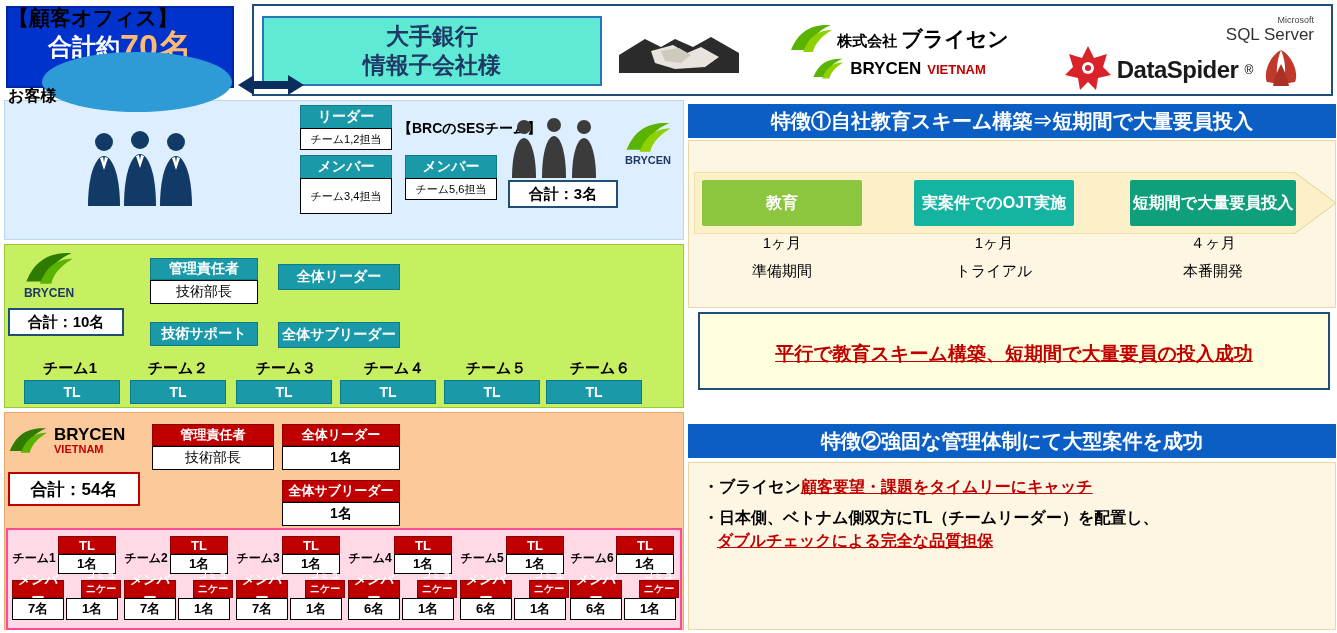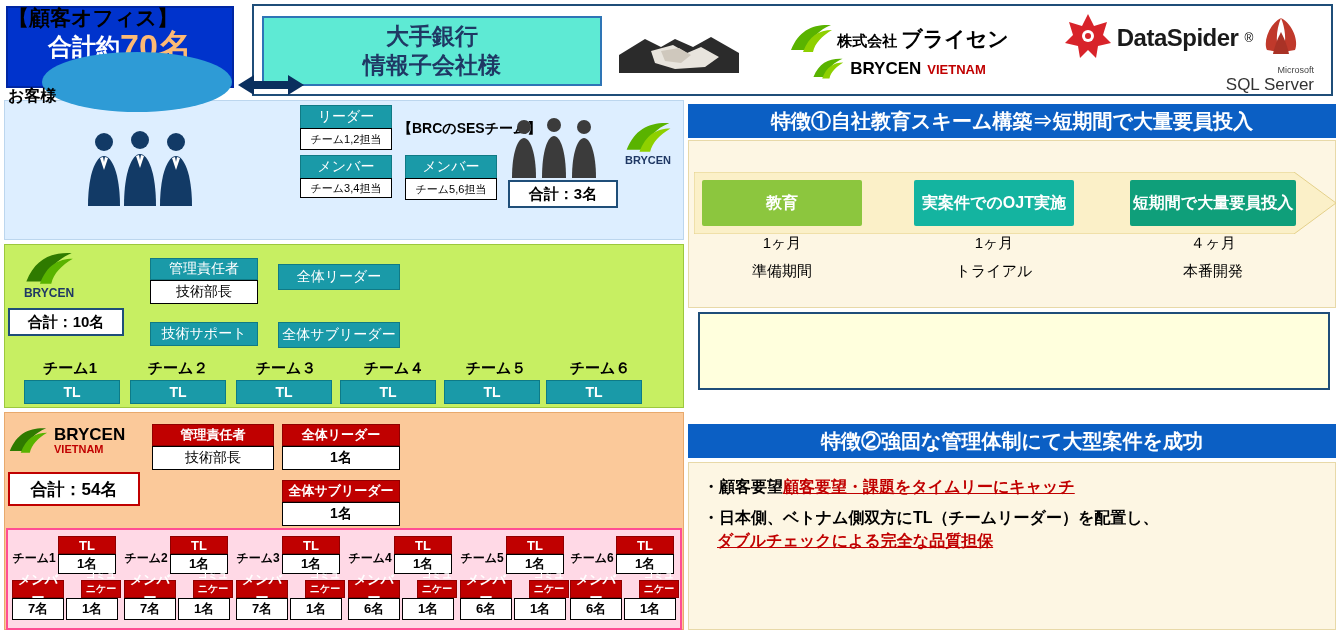--- a/index.html
+++ b/index.html
@@ -56,27 +56,27 @@
   #office-title { left:8px; top:4px; font-size:21px; font-weight:bold; }
   #office-ellipse {
     left:42px; top:52px; width:190px; height:60px;
     background:#2e9bd6; border-radius:50%;
   }
   #okyakusama { left:8px; top:86px; font-size:16px; font-weight:bold; }
   #arrow-lr { left:238px; top:74px; width:66px; height:22px; }
 
   .lbl-box { border:1px solid #000; background:#fff; font-size:12px; }
   .teal-head {
-    background:#1a9aa8; color:#fff; font-weight:normal; font-size:14px;
+    background:#1a9aa8; color:#fff; font-weight:bold; font-size:14px;
     border:1px solid #107a85;
   }
   #leader-head { left:300px; top:105px; width:92px; height:24px; }
   #leader-sub  { left:300px; top:128px; width:92px; height:22px; font-size:11px; }
   #member1-head{ left:300px; top:155px; width:92px; height:24px; }
-  #member1-sub { left:300px; top:178px; width:92px; height:20px; font-size:11px; }
+  #member1-sub { left:300px; top:178px; width:92px; height:36px; font-size:11px; }
   #member2-head{ left:405px; top:155px; width:92px; height:24px; }
   #member2-sub { left:405px; top:178px; width:92px; height:22px; font-size:11px; }
   #ses-team { left:398px; top:120px; font-size:14px; font-weight:bold; }
   #three-people { left:508px; top:118px; width:96px; height:62px; }
   #office-total { left:508px; top:180px; width:110px; height:28px; background:#fff; border:2px solid #1f4e79; font-size:15px; font-weight:bold; }
   #brycen-small-1 { left:612px; top:118px; width:72px; height:52px; }
 
   
   #green-block {
     left:4px; top:244px; width:680px; height:164px;
@@ -195,42 +195,42 @@
           <path d="M2 26 C10 6 24 0 42 1 C30 6 22 14 18 26 Z" fill="#59b300"></path>
           <path d="M14 28 C20 12 30 6 43 6 C33 12 26 19 24 28 Z" fill="#8ed000"></path>
         </svg>
       </span>
       <span style="font-size:17px;font-weight:bold;">BRYCEN</span>
       <span class="l2">VIETNAM</span>
     </div>
   </div>
 
   <div class="abs col" id="ds-logo">
+    <div style="margin-top:2px;text-align:right;width:100%;padding-right:10px;">
+      <div class="ms1">Microsoft</div>
+      <div class="ms2">SQL Server</div>
+    </div>
     <div style="display:flex;align-items:center;gap:6px;">
       <span>
         <svg width="46" height="46" viewBox="0 0 46 46">
           <polygon points="23,1 29,13 42,9 38,22 46,30 33,33 31,45 23,37 15,45 13,33 0,30 8,22 4,9 17,13" fill="#d8232a"></polygon>
           <circle cx="23" cy="23" r="6" fill="#ffffff"></circle>
           <circle cx="23" cy="23" r="3" fill="#d8232a"></circle>
         </svg>
       </span>
       <span class="dstxt">DataSpider</span>
       <span style="font-size:12px;">®</span>
       <span>
         <svg width="44" height="44" viewBox="0 0 44 44">
           <path d="M8 36 C4 28 10 10 22 4 C18 14 16 26 20 38 Z" fill="#c0392b"></path>
           <path d="M36 36 C40 28 34 10 22 4 C26 14 28 26 24 38 Z" fill="#c0392b"></path>
           <path d="M14 40 C16 30 20 22 22 18 C24 22 28 30 30 40 Z" fill="#a93226"></path>
         </svg>
       </span>
     </div>
-    <div style="margin-top:2px;text-align:right;width:100%;padding-right:10px;">
-      <div class="ms1">Microsoft</div>
-      <div class="ms2">SQL Server</div>
-    </div>
   </div>
 </div>
 
 <div class="abs" id="office"></div>
 <div class="abs" id="office-title">【顧客オフィス】</div>
 <div class="abs" id="office-ellipse"></div>
 <div class="abs" id="okyakusama">お客様</div>
 
 <div class="abs" style="left:78px;top:130px;width:150px;height:80px;">
   <svg width="150" height="80" viewBox="0 0 150 80">
@@ -416,24 +416,25 @@
 <div class="abs ctr phase-box" id="phase3">短期間で大量要員投入</div>
 
 <div class="abs phase-dur" style="left:702px;">1ヶ月</div>
 <div class="abs phase-dur" style="left:914px;">1ヶ月</div>
 <div class="abs phase-dur" style="left:1133px;">４ヶ月</div>
 <div class="abs phase-desc" style="left:702px;">準備期間</div>
 <div class="abs phase-desc" style="left:914px;">トライアル</div>
 <div class="abs phase-desc" style="left:1133px;">本番開発</div>
 
 <div class="abs col" id="note-box">
+  <div id="note-l2">平行で教育スキーム構築、短期間で大量要員の投入成功</div>
 </div>
 
 <div class="abs ctr" id="feat2-title">特徴②強固な管理体制にて大型案件を成功</div>
 <div class="abs" id="feat2-panel">
   <div class="bullet">
-    <span class="b-blk">・顧客要望</span><span class="u-red">顧客要望・課題をタイムリーにキャッチ</span>
+    <span class="b-blk">・ブライセン</span><span class="u-red">顧客要望・課題をタイムリーにキャッチ</span>
   </div>
   <div class="bullet">
     <span class="b-blk">・日本側、ベトナム側双方にTL（チームリーダー）を配置し、</span><br>
     <span class="u-red" style="margin-left:14px;">ダブルチェックによる完全な品質担保</span>
   </div>
 </div>
 
 </body></html>

